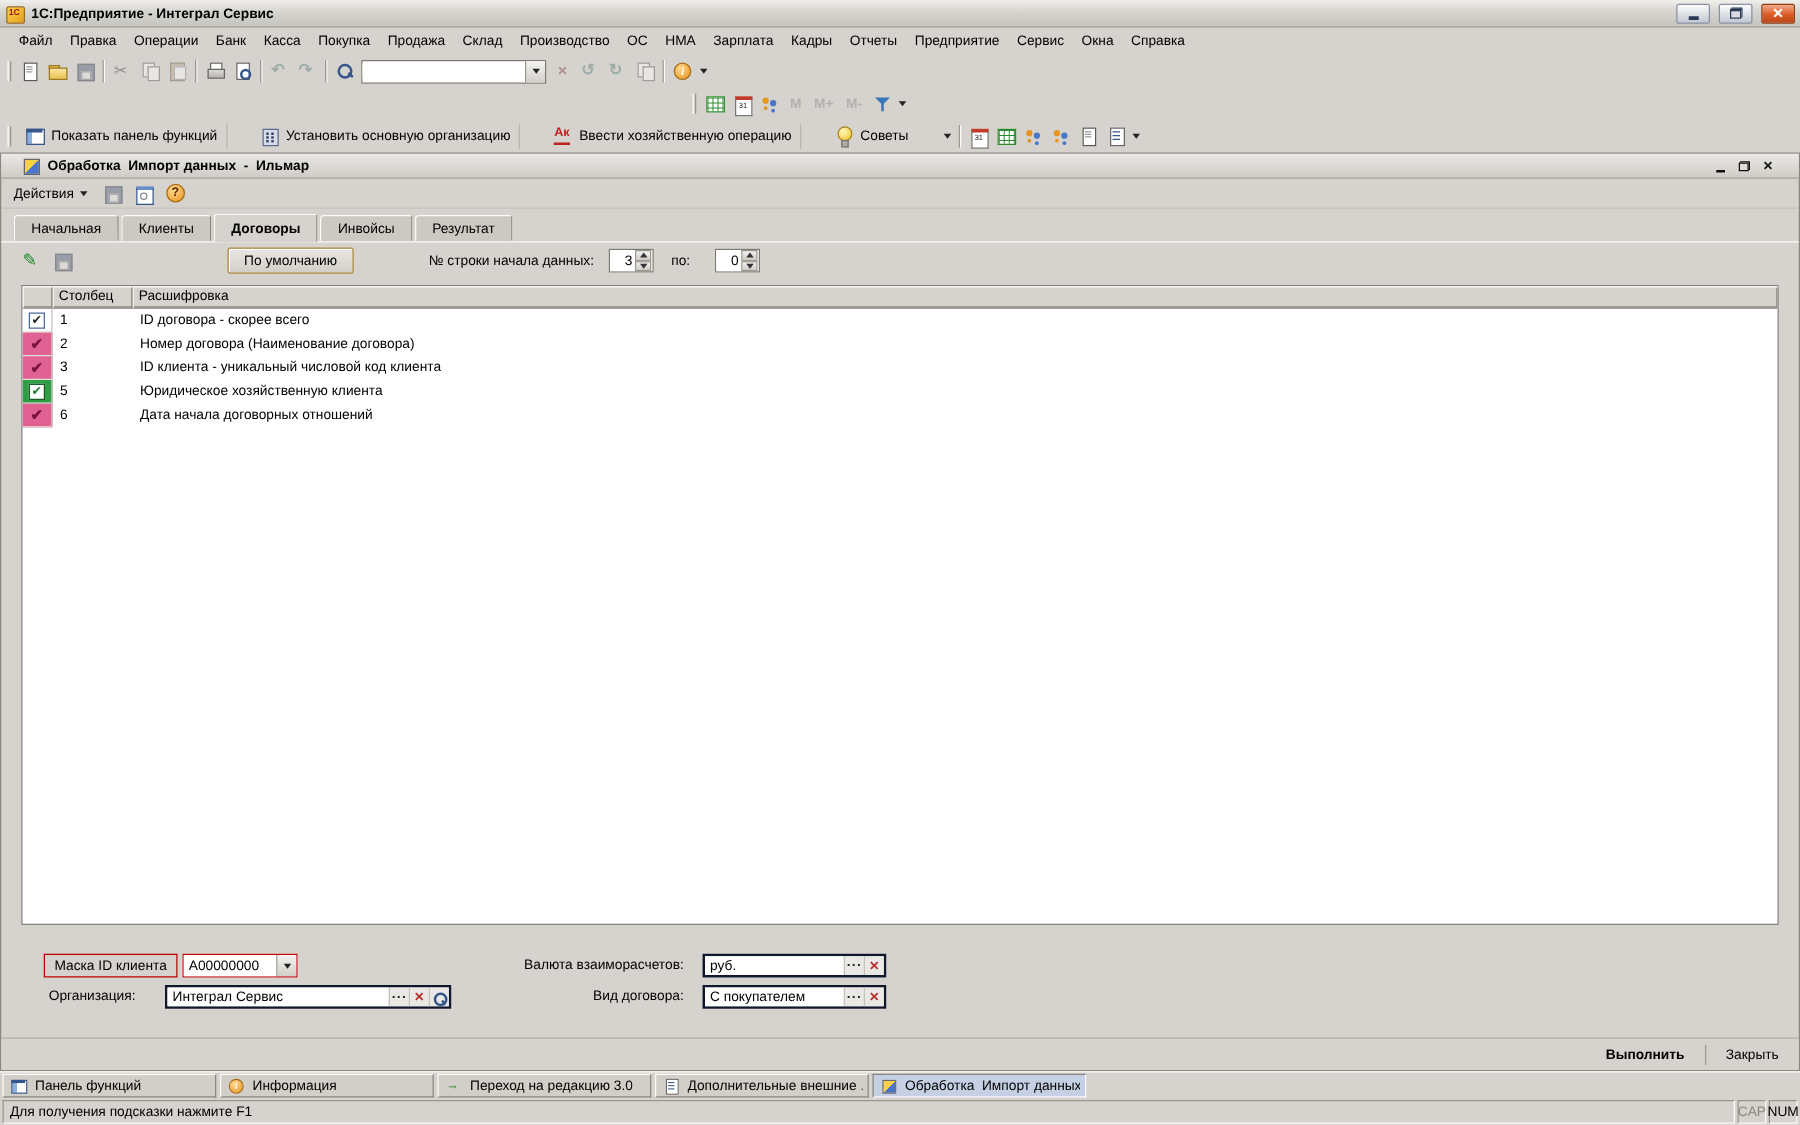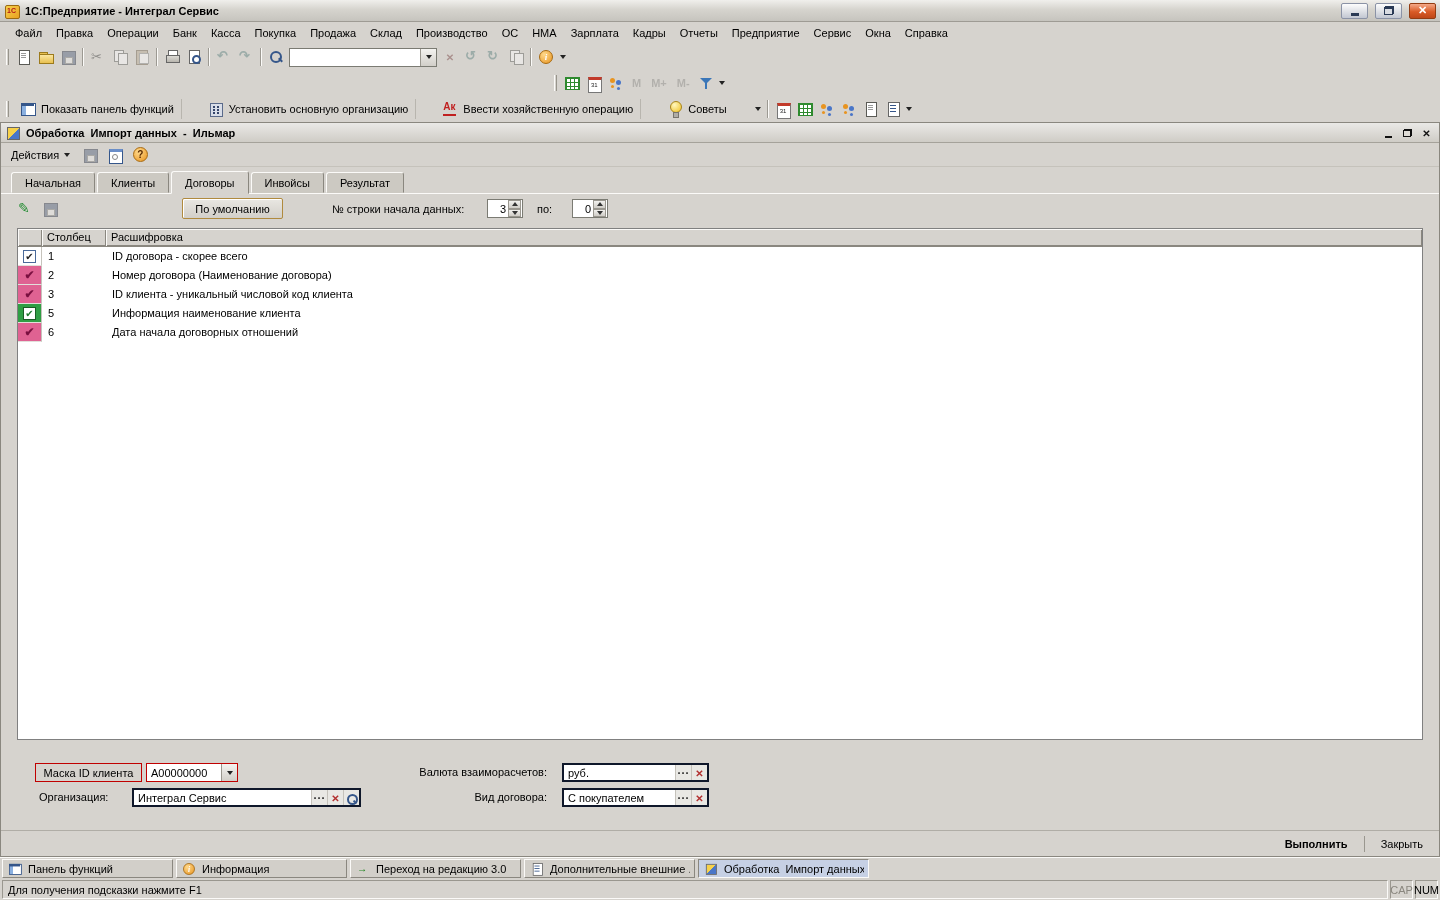--- a/index.html
+++ b/index.html
@@ -91,37 +91,37 @@
   .ic-pencil::before{content:"\270E";position:absolute;left:0;top:-1px;font-size:14px;color:#1f8a2f}
   .ic-proc::before{content:"";position:absolute;left:2px;top:2px;width:11px;height:11px;background:linear-gradient(135deg,#f7d14a 50%,#4a76c8 50%);border:1px solid #666}
   .ic-form::before{content:"";position:absolute;left:2px;top:2px;width:12px;height:11px;background:#fff;border:1px solid #35568a;border-top:3px solid #6a8ec8}
   .ic-form::after{content:"";position:absolute;left:5px;top:7px;width:4px;height:4px;border:1px solid #888;border-radius:50%}
   .ic-arrow::before{content:"\2192";position:absolute;left:1px;top:0;font-size:12px;font-weight:bold;color:#2a8a2a}
   .ic-list::before{content:"";position:absolute;left:3px;top:1px;width:10px;height:13px;background:#fff;border:1px solid #666}
   .ic-list::after{content:"";position:absolute;left:5px;top:4px;width:6px;height:1px;background:#35568a;box-shadow:0 3px 0 #35568a,0 6px 0 #35568a}
 
   
   .mdi{flex:1;display:flex;flex-direction:column;min-height:0;border:1px solid #8a877f;background:#d6d3ce}
-  .mdi-title{height:20px;display:flex;align-items:center;gap:5px;padding:0 4px;font-weight:bold;
+  .mdi-title{height:20px;display:flex;align-items:center;gap:5px;padding:0 16px;font-weight:bold;
     background:linear-gradient(180deg,#eae9e6,#cfccc6);border-bottom:1px solid #a5a29a}
   .mdi-btns{display:flex;gap:2px}
   .mbtn{width:17px;height:14px;display:flex;align-items:center;justify-content:center}
   .mg-min{width:7px;height:2px;background:#111;margin-top:8px}
   .mg-rest{position:relative;width:9px;height:8px}
   .mg-rest::before{content:"";position:absolute;right:0;top:0;width:6px;height:5px;border:1px solid #111}
   .mg-rest::after{content:"";position:absolute;left:0;bottom:0;width:6px;height:5px;border:1px solid #111;background:#dedbd5}
   .mg-close::before{content:"\2715";font-size:10px;font-weight:bold;color:#111}
   .mdi-toolbar{height:24px;display:flex;align-items:center;gap:3px;padding-left:4px;border-bottom:1px solid #c5c2bb}
   .actions-btn{display:flex;align-items:center;gap:5px;padding:3px 6px}
 
   
   .tabs{height:26px;display:flex;align-items:flex-end;padding:3px 0 0 10px;position:relative;z-index:2}
   .tab{height:21px;display:flex;align-items:center;padding:0 13px;background:#ccc9c2;margin-right:2px;
     border:1px solid;border-color:#fbfaf8 #8a877f transparent #fbfaf8;border-radius:3px 3px 0 0}
-  .tab.active{height:23px;background:#d6d3ce;font-weight:normal;margin-bottom:-1px}
+  .tab.active{height:23px;background:#d6d3ce;font-weight:bold;margin-bottom:-1px}
 
   .panel{flex:1;position:relative;border-top:1px solid #fbfaf8;min-height:0}
   .lbl{position:absolute;white-space:nowrap}
 
   .default-btn{position:absolute;left:181px;top:4px;width:101px;height:21px;display:flex;align-items:center;justify-content:center;
     background:linear-gradient(#e9e7e2,#d2cfc9);border:1px solid #b08a3e;border-radius:2px;box-shadow:inset 1px 1px 0 #fff}
 
   .spin{position:absolute;height:19px;width:36px;border:1px solid #7b7b73;background:#fff;display:flex}
   .spin input{width:20px;min-width:0;border:none;outline:none;font:11px "Liberation Sans",sans-serif;text-align:right;padding:0 2px}
   .spin-btns{display:flex;flex-direction:column;width:13px}
@@ -414,21 +414,21 @@
           <span class="ic ic-pencil"></span>
         </span>
       <span class="icbtn disabled" style="position:absolute;left:38px;top:4px">
           <span class="ic ic-save"></span>
         </span>
 
       <span class="default-btn">
           <span>По умолчанию</span>
         </span>
 
-      <span class="lbl" style="left:331px;top:9px">№ строки начала данных:</span>
+      <span class="lbl" style="left:342px;top:9px">№ строки начала данных:</span>
       <span class="spin" style="left:486px;top:5px">
         <input value="3" style="">
         <span class="spin-btns">
           <span class="sb up"></span>
           <span class="sb down"></span>
         </span>
       </span>
       <span class="lbl" style="left:536px;top:9px">по:</span>
       <span class="spin" style="left:571px;top:5px">
         <input value="0" style="">
@@ -476,21 +476,21 @@
               <span class="gcell desc">ID клиента - уникальный числовой код клиента</span>
             </div>
 
             <div class="grow">
               <span class="gcell chk chk-green">
                 <span class="cb">
                   <span class="mark"></span>
                 </span>
               </span>
               <span class="gcell col">5</span>
-              <span class="gcell desc">Информация наименование клиента</span>
+              <span class="gcell desc">Юридическое хозяйственную клиента</span>
             </div>
 
             <div class="grow">
               <span class="gcell chk chk-pink">
                 <span class="cb">
                   <span class="mark"></span>
                 </span>
               </span>
               <span class="gcell col">6</span>
               <span class="gcell desc">Дата начала договорных отношений</span>

